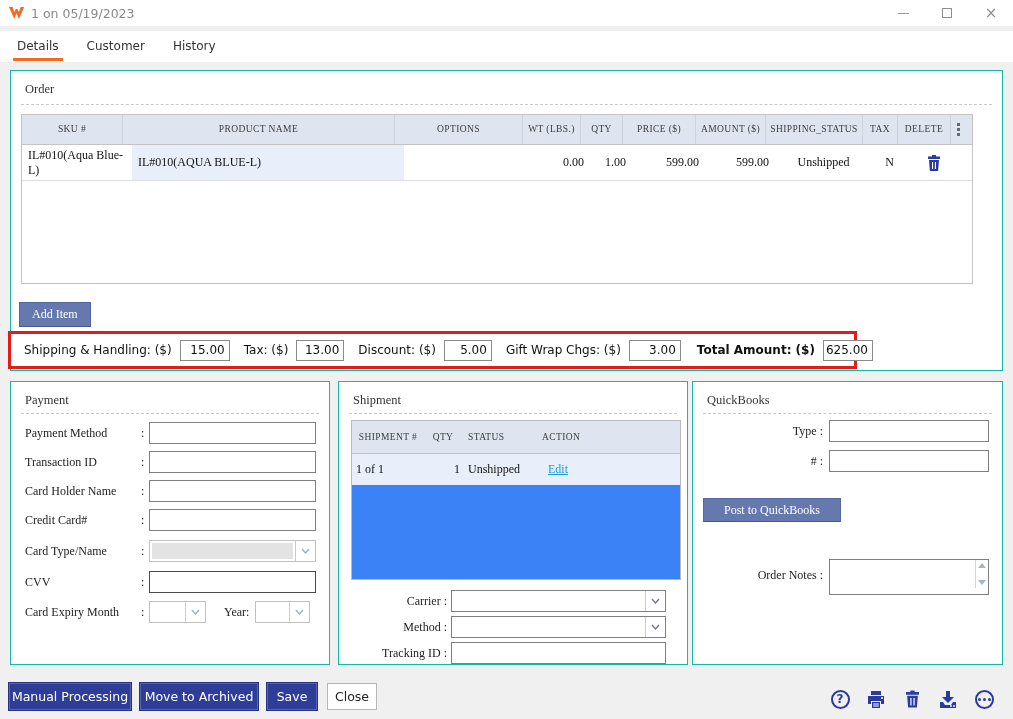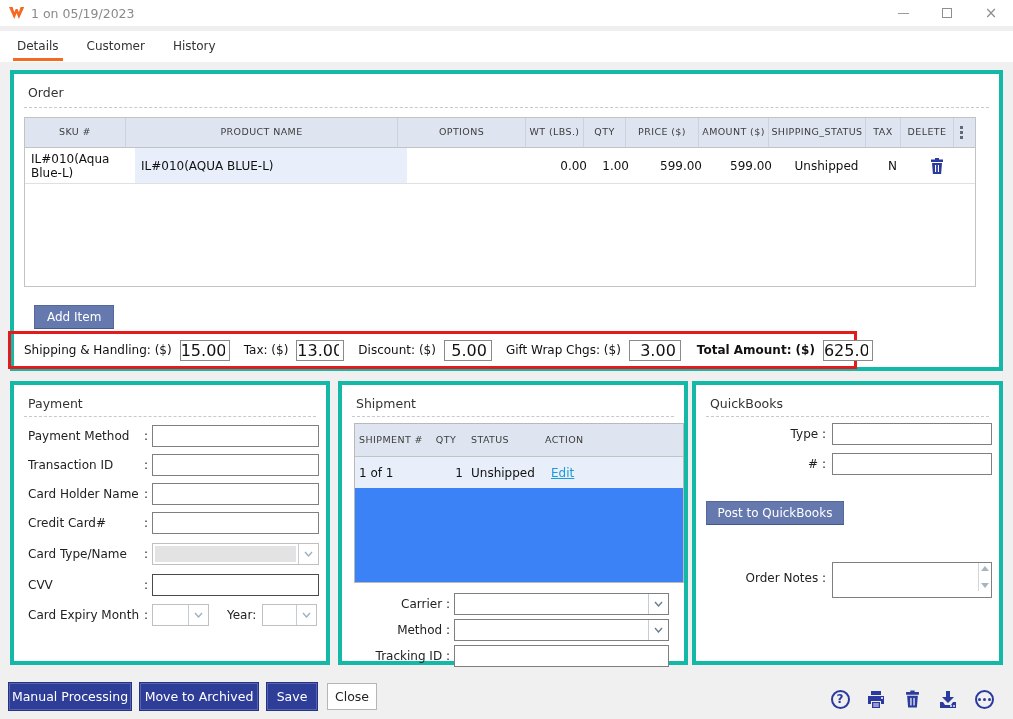--- a/index.html
+++ b/index.html
@@ -16,41 +16,41 @@
   .win-btn { width:44px; height:26px; display:flex; align-items:center; justify-content:center; color:#8f8f8f; cursor:default; }
   .min-glyph { width:11px; height:1px; background:#9a9a9a; }
   .max-glyph { width:10px; height:10px; border:1px solid #8f8f8f; }
   .close-glyph { font-size:15px; line-height:1; color:#8f8f8f; }
   .title-gap { position:absolute; left:0; top:26px; width:1013px; height:5px; background:#efefef; }
   
   .tabbar { position:absolute; left:0; top:31px; width:1013px; height:31px; background:#fff; display:flex; align-items:center; padding-left:13px; }
   .tab { margin-right:20px; padding:6px 4px 8px 4px; color:#333; position:relative; cursor:default; }
   .tab.active::after { content:""; position:absolute; left:0; right:0; bottom:0px; height:3px; background:#f26b21; }
   
-  .panel { position:absolute; background:#fff; border:4px solid #14b8a6; }
+  .panel { position:absolute; background:#fff; border:1px solid #14b8a6;font-family:Liberation Serif, serif; }
   .sec-label { position:absolute; left:14px; top:11px; color:#333; font-size:12.5px; }
   .dashed { position:absolute; left:10px; right:10px; border-top:1px dashed #c9c9c9; }
   
   .otable { position:absolute; left:10px; top:43px; width:952px; height:170px; border:1px solid #c3c3c3; background:#fff; }
   .thead { display:flex; height:30px; background:#dfe5f0; border-bottom:1px solid #c3c3c3; }
   .th { font-size:9.5px; letter-spacing:.4px; color:#3c3c3c; display:flex; align-items:center; justify-content:center; text-align:center; border-right:1px solid #cdd3de; overflow:hidden; white-space:normal; line-height:1.15; padding:0 1px; }
   .th:last-child { border-right:none; }
   .trow { display:flex; min-height:36px; border-bottom:1px solid #e0e0e0; align-items:stretch; }
   .td { display:flex; align-items:center; padding:2px 6px; font-size:12px; color:#111; overflow:hidden; }
   .td.num { justify-content:flex-end; }
   .td.ctr { justify-content:center; }
   .hl-cell { background:#e8effb; }
   
   .btn-slate { background:#6679ae; color:#fff; border:1px solid #55689d; border-bottom-color:#45588d; font-size:12px; padding:4px 12px; cursor:pointer; font-family:inherit; }
   .btn-navy { background:#2e3d98; color:#fff; border:1px solid #5563b5; box-shadow:0 0 0 1px #27337f; font-size:12.5px; padding:5px 14px; cursor:pointer; font-family:inherit; }
   .btn-plain { background:#fff; color:#222; border:1px solid #b5b5b5; font-size:12.5px; padding:5px 14px; cursor:pointer; font-family:inherit; }
   
   .red-box { position:absolute; left:8px; top:331px; width:849px; height:38px; border:3px solid #e51a1a; display:flex; align-items:center; padding-left:13px; gap:8px; background:transparent; }
   .tot-label { color:#111; white-space:nowrap; }
-  .tot-input { height:21px; border:1px solid #8a8a8a; text-align:right; padding-right:4px; font-size:16px; font-family:inherit; color:#111; }
+  .tot-input { height:21px; border:1px solid #8a8a8a; text-align:right; padding-right:4px; font-size:12px; font-family:inherit; color:#111; }
   
   .frow { position:absolute; display:flex; align-items:center; }
   .flabel { color:#222; white-space:nowrap; }
   .inp { height:22px; border:1px solid #7f7f7f; background:#fff; font-family:inherit; font-size:12px; padding:0 4px; }
   .sel { height:22px; border:1px solid #9aa5b1; background:#fff; display:flex; align-items:stretch; }
   .sel .fill { flex:1; }
   .sel .fill.dis { background:#e3e3e3; margin:2px; }
   .sel .chev { width:20px; border-left:1px solid #c4cdd6; display:flex; align-items:center; justify-content:center; }
   .chev svg { display:block; }
   
@@ -140,21 +140,21 @@
         <svg width="14" height="16" viewBox="0 0 14 16">
             <path fill="#2b3a9e" d="M5 0h4v1.5h4V4H1V1.5h4z"></path>
             <path fill="#2b3a9e" d="M2 5h10l-.9 11H2.9z"></path>
             <rect x="5" y="7" width="1.1" height="7" fill="#fff"></rect>
             <rect x="7.9" y="7" width="1.1" height="7" fill="#fff"></rect>
           </svg>
       </div>
     </div>
   </div>
 
-  <button class="btn-slate" style="position:absolute; left:20px; top:231px;">Add Item</button>
+  <button class="btn-slate" style="position:absolute; left:8px; top:231px;">Add Item</button>
 </div>
 
 <div class="red-box">
   <span class="tot-label">Shipping &amp; Handling: ($)</span>
   <input class="tot-input" style="width: 50px;" value="15.00">
   <span class="tot-label" style="margin-left:6px;">Tax: ($)</span>
   <input class="tot-input" style="width: 48px;" value="13.00">
   <span class="tot-label" style="margin-left:6px;">Discount: ($)</span>
   <input class="tot-input" style="width: 48px;" value="5.00">
   <span class="tot-label" style="margin-left:6px;">Gift Wrap Chgs: ($)</span>

